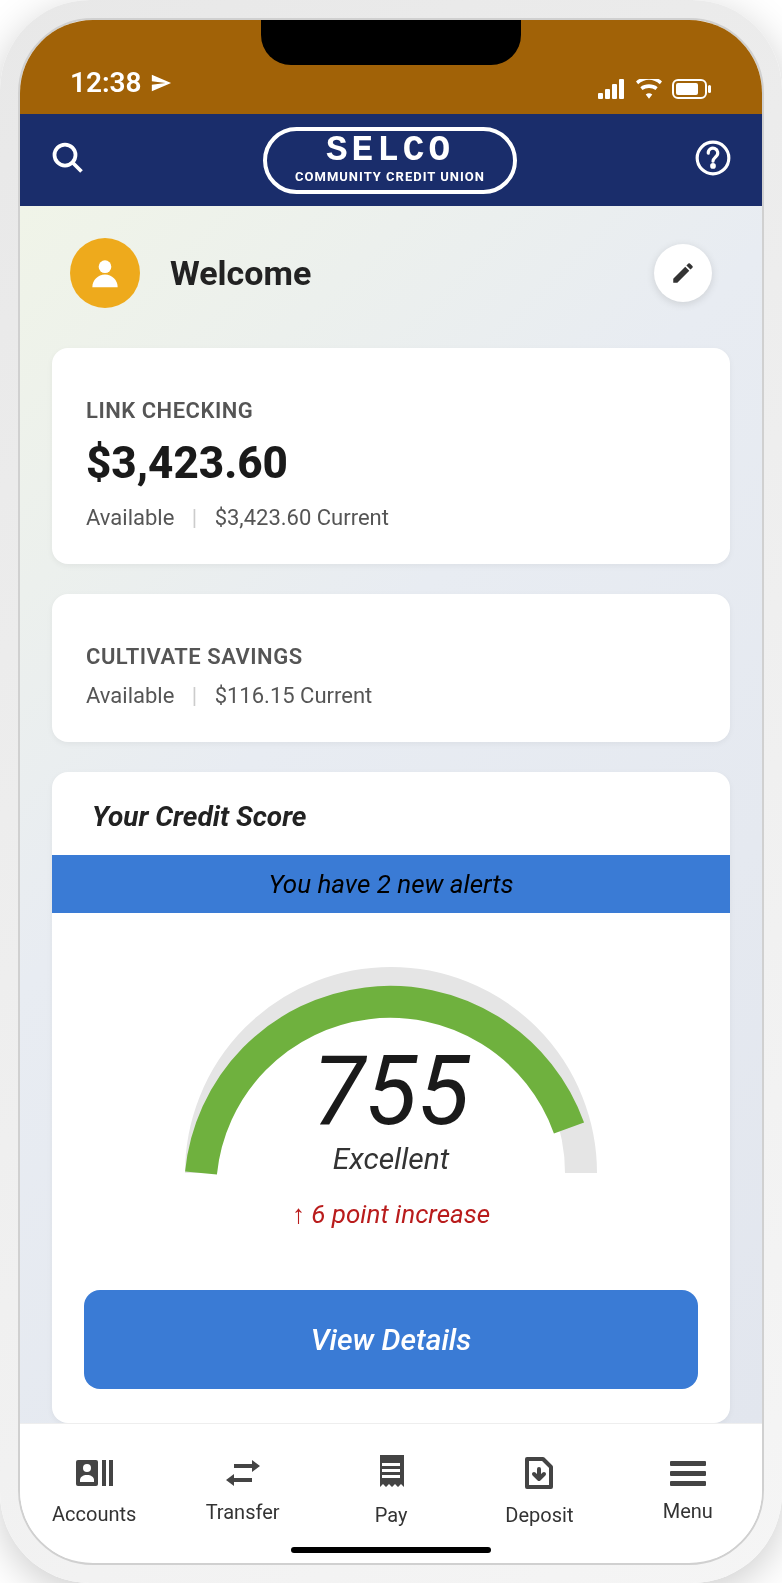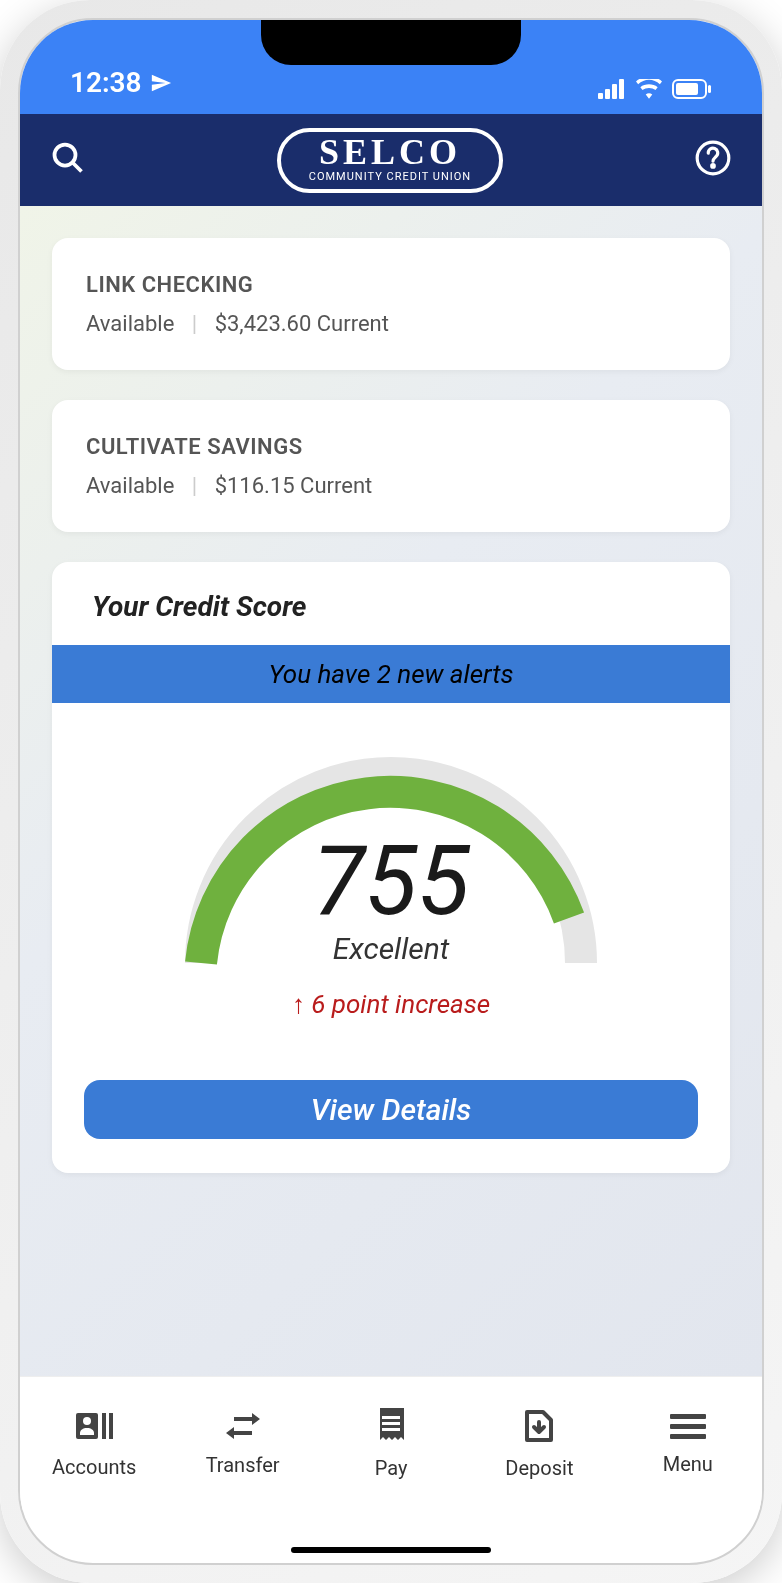--- a/index.html
+++ b/index.html
@@ -1,49 +1,49 @@
 <!DOCTYPE html>
 <html><head>
 <meta charset="utf-8">
 <style>
 *{margin:0;padding:0;box-sizing:border-box;font-family:-apple-system,BlinkMacSystemFont,"Segoe UI",Roboto,sans-serif;}
 body{background:#fff;display:flex;justify-content:center;align-items:center;min-height:100vh;}
 .phone-frame{width:782px;height:1583px;background:linear-gradient(145deg,#e8e8e8,#f5f5f5);border-radius:90px;padding:18px;box-shadow:0 10px 40px rgba(0,0,0,0.2);position:relative;}
 .phone-inner{width:100%;height:100%;background:#fff;border-radius:75px;overflow:hidden;position:relative;border:2px solid #d0d0d0;}
 .notch{position:absolute;top:0;left:50%;transform:translateX(-50%);width:260px;height:45px;background:#000;border-radius:0 0 30px 30px;z-index:100;}
 .home-indicator{position:absolute;bottom:10px;left:50%;transform:translateX(-50%);width:200px;height:6px;background:#000;border-radius:3px;z-index:100;}
-.status-bar{height:94px;background:#3b82f6;display:flex;align-items:flex-end;justify-content:space-between;padding:0 50px 15px;color:#fff;font-weight:600;font-size:28px;}
+.status-bar{height:94px;background:#a16207;display:flex;align-items:flex-end;justify-content:space-between;padding:0 50px 15px;color:#fff;font-weight:600;font-size:28px;}
 .status-time{display:flex;align-items:center;gap:8px;}
 .status-icons{display:flex;align-items:center;gap:10px;}
 .header{background:#1a2d6b;height:92px;display:flex;align-items:center;justify-content:space-between;padding:0 30px;}
 .header-icon{color:#fff;cursor:pointer;}
 .logo-badge{border:4px solid #fff;border-radius:40px;padding:2px 28px 6px;text-align:center;color:#fff;}
-.logo-text{font-size:36px;font-weight:700;letter-spacing:4px;font-family:Liberation Serif, serif;line-height:1;text-align:center;}
-.logo-sub{font-size:11px;letter-spacing:1px;font-weight:400;}
+.logo-text{font-size:36px;font-weight:700;letter-spacing:4px;font-family:Liberation Mono, monospace;line-height:1;text-align:center;}
+.logo-sub{font-size:13px;letter-spacing:1px;font-weight:700;}
 .content{background:linear-gradient(135deg,#f0f4e8 0%,#e8ecf2 40%,#e2e6ee 100%);padding:32px 32px 0;min-height:1170px;}
 .welcome-row{display:flex;align-items:center;justify-content:space-between;margin-bottom:40px;padding:0 18px;}
 .welcome-left{display:flex;align-items:center;gap:30px;}
 .avatar{width:70px;height:70px;background:#eeaa1c;border-radius:50%;display:flex;align-items:center;justify-content:center;}
 .welcome-text{font-size:34px;font-weight:700;color:#222;}
 .edit-btn{width:58px;height:58px;background:#fff;border-radius:50%;display:flex;align-items:center;justify-content:center;box-shadow:0 2px 8px rgba(0,0,0,0.12);cursor:pointer;}
 .card{background:#fff;border-radius:16px;padding:34px;margin-bottom:30px;box-shadow:0 2px 6px rgba(0,0,0,0.05);}
-.card-title{font-size:22px;font-weight:600;color:#555;letter-spacing:0.5px;margin-bottom:14px;}
+.card-title{font-size:22px;font-weight:600;color:#555;letter-spacing:0.5px;margin-bottom:14px;margin-top:16px;}
 .card-balance{font-size:44px;font-weight:800;color:#1a1a1a;margin-bottom:16px;}
 .card-sub{font-size:22px;color:#555;}
 .card-sub .divider{margin:0 12px;color:#ccc;}
 .credit-card{background:#fff;border-radius:16px;overflow:hidden;box-shadow:0 2px 6px rgba(0,0,0,0.05);font-style:italic;}
 .credit-title{font-size:28px;font-weight:700;color:#222;padding:28px 40px 22px;}
 .alert-banner{background:#3a7bd5;color:#000000;text-align:center;padding:14px;font-size:26px;}
 .gauge-wrap{padding:40px 40px 30px;text-align:center;}
 .gauge{position:relative;width:440px;height:230px;margin:0 auto;}
 .gauge svg{width:100%;height:100%;}
 .gauge-score{position:absolute;top:82px;left:0;right:0;font-size:96px;font-weight:400;color:#1a1a1a;}
 .gauge-label{position:absolute;top:188px;left:0;right:0;font-size:30px;color:#333;}
 .trend{font-size:26px;color:#b91c1c;margin:16px 0 30px;text-align:center;}
-.view-btn{background:#3a7bd5;color:#fff;font-size:30px;font-weight:500;padding:12px;border-radius:16px;margin:0 32px 34px;text-align:center;cursor:pointer;}
+.view-btn{background:#3a7bd5;color:#fff;font-size:30px;font-weight:500;padding:32px;border-radius:16px;margin:0 32px 34px;text-align:center;cursor:pointer;}
 .bottom-nav{background:#fff;display:flex;height:135px;border-top:1px solid #eee;}
 .nav-item{flex:1;display:flex;flex-direction:column;align-items:center;justify-content:center;gap:12px;cursor:pointer;position:relative;}
 .nav-label{font-size:20px;color:#333;}
 </style>
 </head>
 <body>
 
 <div class="phone-frame">
 <div class="phone-inner">
 <div class="notch"></div>
@@ -88,23 +88,40 @@
     <svg width="38" height="38" viewBox="0 0 24 24" fill="none" stroke="#fff" stroke-width="2">
             <circle cx="12" cy="12" r="10"></circle>
             <path d="M9 9a3 3 0 115 2c-1 1-2 1.5-2 3" stroke-linecap="round"></path>
             <circle cx="12" cy="17" r="0.8" fill="#fff"></circle>
           </svg>
   </div>
 </div>
 
 <div class="content">
 
+  <div class="welcome-row">
+    <div class="welcome-left">
+      <div class="avatar">
+        <svg width="38" height="38" viewBox="0 0 24 24" fill="#fff">
+                <circle cx="12" cy="8" r="4"></circle>
+                <path d="M4 21c0-4.4 3.6-8 8-8s8 3.6 8 8"></path>
+              </svg>
+      </div>
+      <div class="welcome-text">Welcome</div>
+    </div>
+    <div class="edit-btn">
+      <svg width="26" height="26" viewBox="0 0 24 24" fill="#333">
+              <path d="M3 17.25V21h3.75L17.81 9.94l-3.75-3.75L3 17.25zM20.71 7.04a1 1 0 000-1.41l-2.34-2.34a1 1 0 00-1.41 0l-1.83 1.83 3.75 3.75 1.83-1.83z"></path>
+            </svg>
+    </div>
+  </div>
 
   <div class="card">
     <div class="card-title">LINK CHECKING</div>
+    <div class="card-balance">$3,423.60</div>
     <div class="card-sub">
       <span>Available</span>
       <span class="divider">|</span>
       <span>$3,423.60 Current</span>
     </div>
   </div>
 
   <div class="card">
     <div class="card-title">CULTIVATE SAVINGS</div>
     <div class="card-sub">

